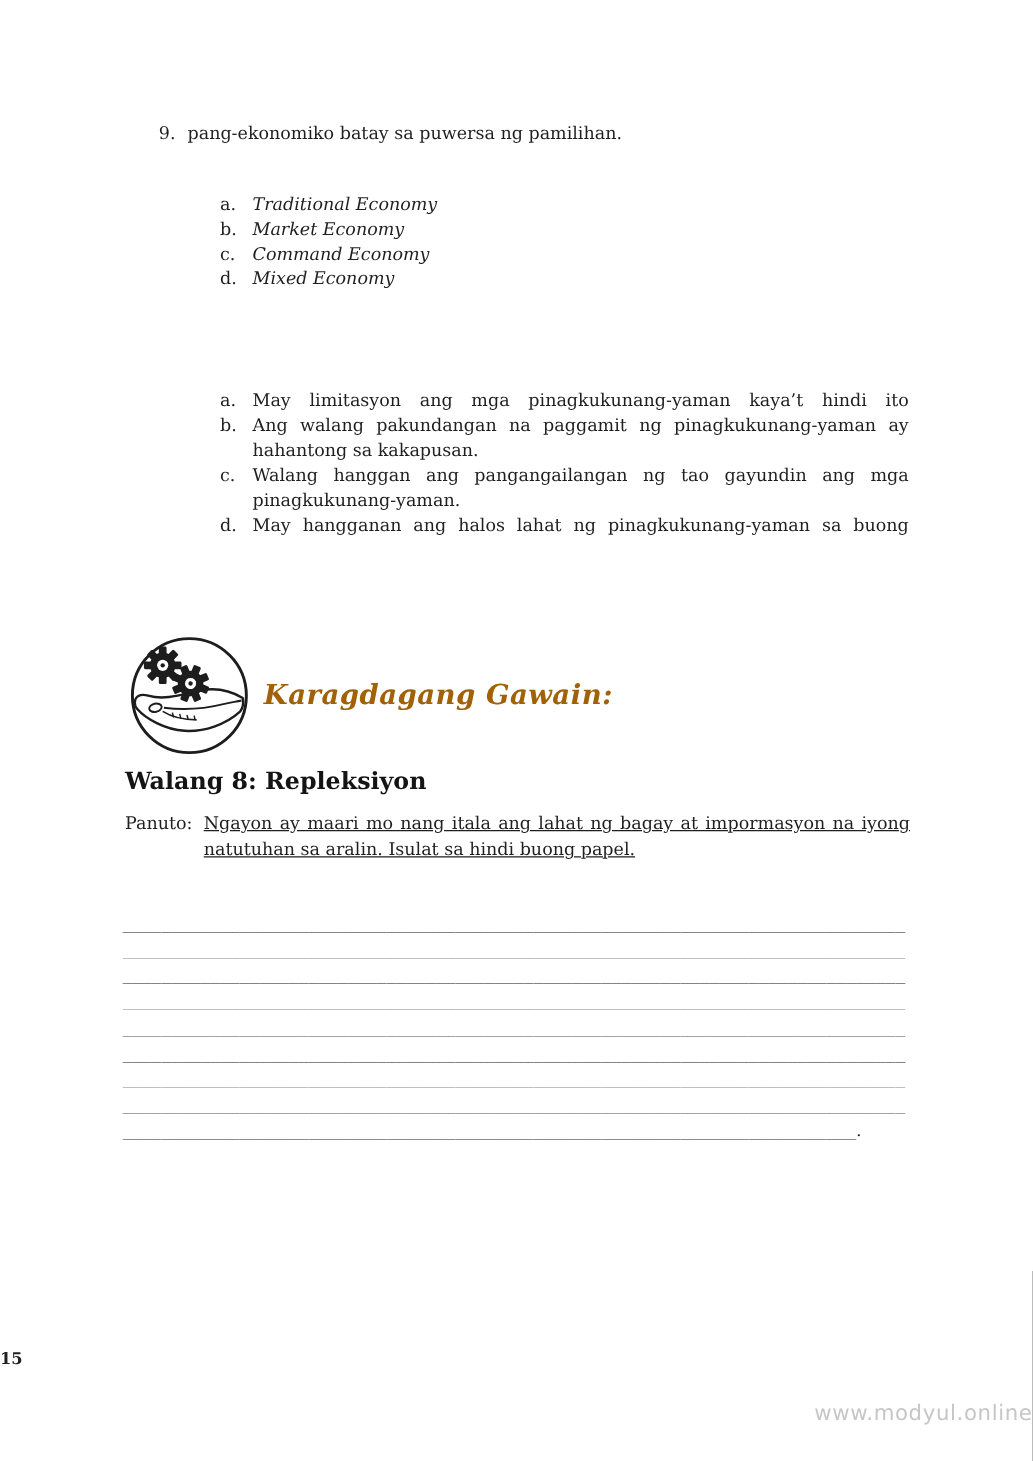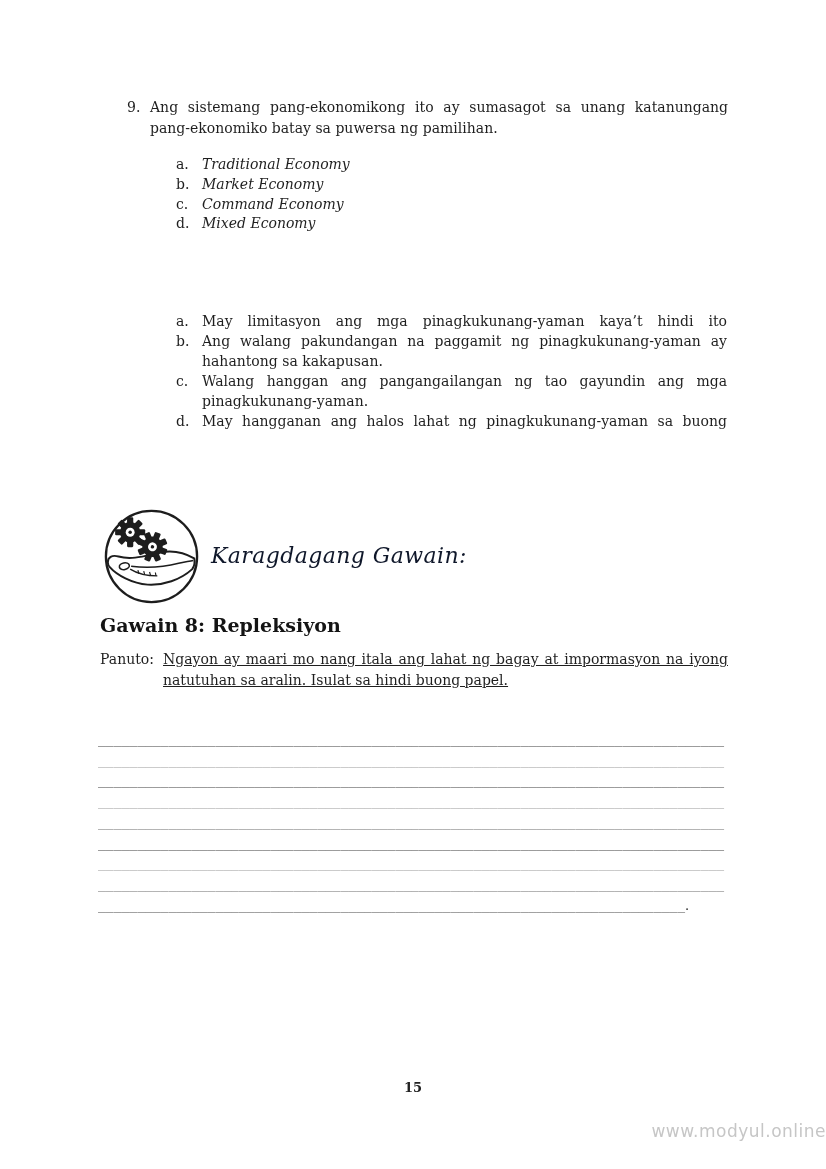--- a/index.html
+++ b/index.html
@@ -25,56 +25,55 @@
   
   .opts{left:176px; font-size:14px;}
   .q9opts{top:155px; width:420px; line-height:19.8px;}
   .q10opts{top:311px; width:551px; line-height:20px;}
   .opt{position:relative; padding-left:26px;}
   .optletter{position:absolute; left:0; top:0; font-style:normal;}
 
   
   .icon-wrap{top:508px; left:103px; width:97px; height:97px;}
   .section-heading{
-    top:543px; left:211px; font-size:22px; font-weight:normal; font-style:italic;
-    letter-spacing:.4px; color:#0f172a;
+    top:543px; left:211px; font-size:22px; font-weight:bold; font-style:italic;
+    letter-spacing:.4px; color:#a16207;
   }
 
   .activity-title{top:614px; left:100px; font-size:19px; font-weight:bold; color:#141414;}
 
   .instruction{top:649px; left:100px; width:628px; font-size:14px; line-height:21px; padding-left:63px; box-sizing:border-box;text-decoration:underline;}
   .instruction .ilabel{position:absolute; left:0; top:0;}
 
   
   .answer-lines{
     top:699px; left:98px; width:632px;
     font-family:"DejaVu Sans Mono", monospace; font-size:13px; line-height:20.72px;margin-top:31px;
   }
   .ans-line{white-space:nowrap; overflow:hidden; color:#9c9c9c;}
   .ans-line:nth-child(1),.ans-line:nth-child(3),.ans-line:nth-child(6){color:#3b3b3b;}
   .ans-line:nth-child(5),.ans-line:nth-child(8){color:#6f6f6f;}
   .ans-line:nth-child(9){color:#4a4a4a;}
   .ans-line .dot{font-family:"DejaVu Serif", serif; color:#1f1f1f;}
 
-  .page-number{top:1080px; left:0; width:100%; text-align:center; font-size:13px; font-weight:bold; color:#222;}
+  .page-number{top:1080px; left:0; width:100%; font-size:13px; font-weight:bold; color:#222;}
   .watermark{
     top:1121px; left:0; width:100%; text-align:right;
     font-family:"DejaVu Sans", sans-serif; font-size:17px; letter-spacing:.5px; color:#c6c6c6;
   }
   svg .ln{fill:none; stroke:#1d1d1d;}
 </style>
 </head>
 <body>
 
 <div class="page">
 
   <div class="abs qblock q9">
     <div class="qbody">
       <span class="qnum">9.</span>
-      <div class="just nw">Ang sistemang pang-ekonomikong ito ay sumasagot sa unang katanungang</div>
       <div class="nw">pang-ekonomiko batay sa puwersa ng pamilihan.</div>
     </div>
   </div>
 
   <div class="abs opts q9opts">
     <div class="opt">
       <span class="optletter em">a.</span>
       <span class="em nw">Traditional Economy</span>
     </div>
     <div class="opt">
@@ -154,21 +153,21 @@
         </g>
         <circle r="10.5"></circle>
         <circle r="4.6" fill="#fff"></circle>
         <circle r="1.8"></circle>
       </g>
     </svg>
   </div>
 
   <div class="abs section-heading nw">Karagdagang Gawain:</div>
 
-  <div class="abs activity-title nw">Gawain 8: Repleksiyon</div>
+  <div class="abs activity-title nw">Walang 8: Repleksiyon</div>
 
   <div class="abs instruction">
     <span class="ilabel">Panuto:</span>
     <div class="just nw">Ngayon ay maari mo nang itala ang lahat ng bagay at impormasyon na iyong</div>
     <div class="nw">natutuhan sa aralin. Isulat sa hindi buong papel.</div>
   </div>
 
   <div class="abs answer-lines">
     <div class="ans-line">________________________________________________________________________________</div>
     <div class="ans-line">________________________________________________________________________________</div>

